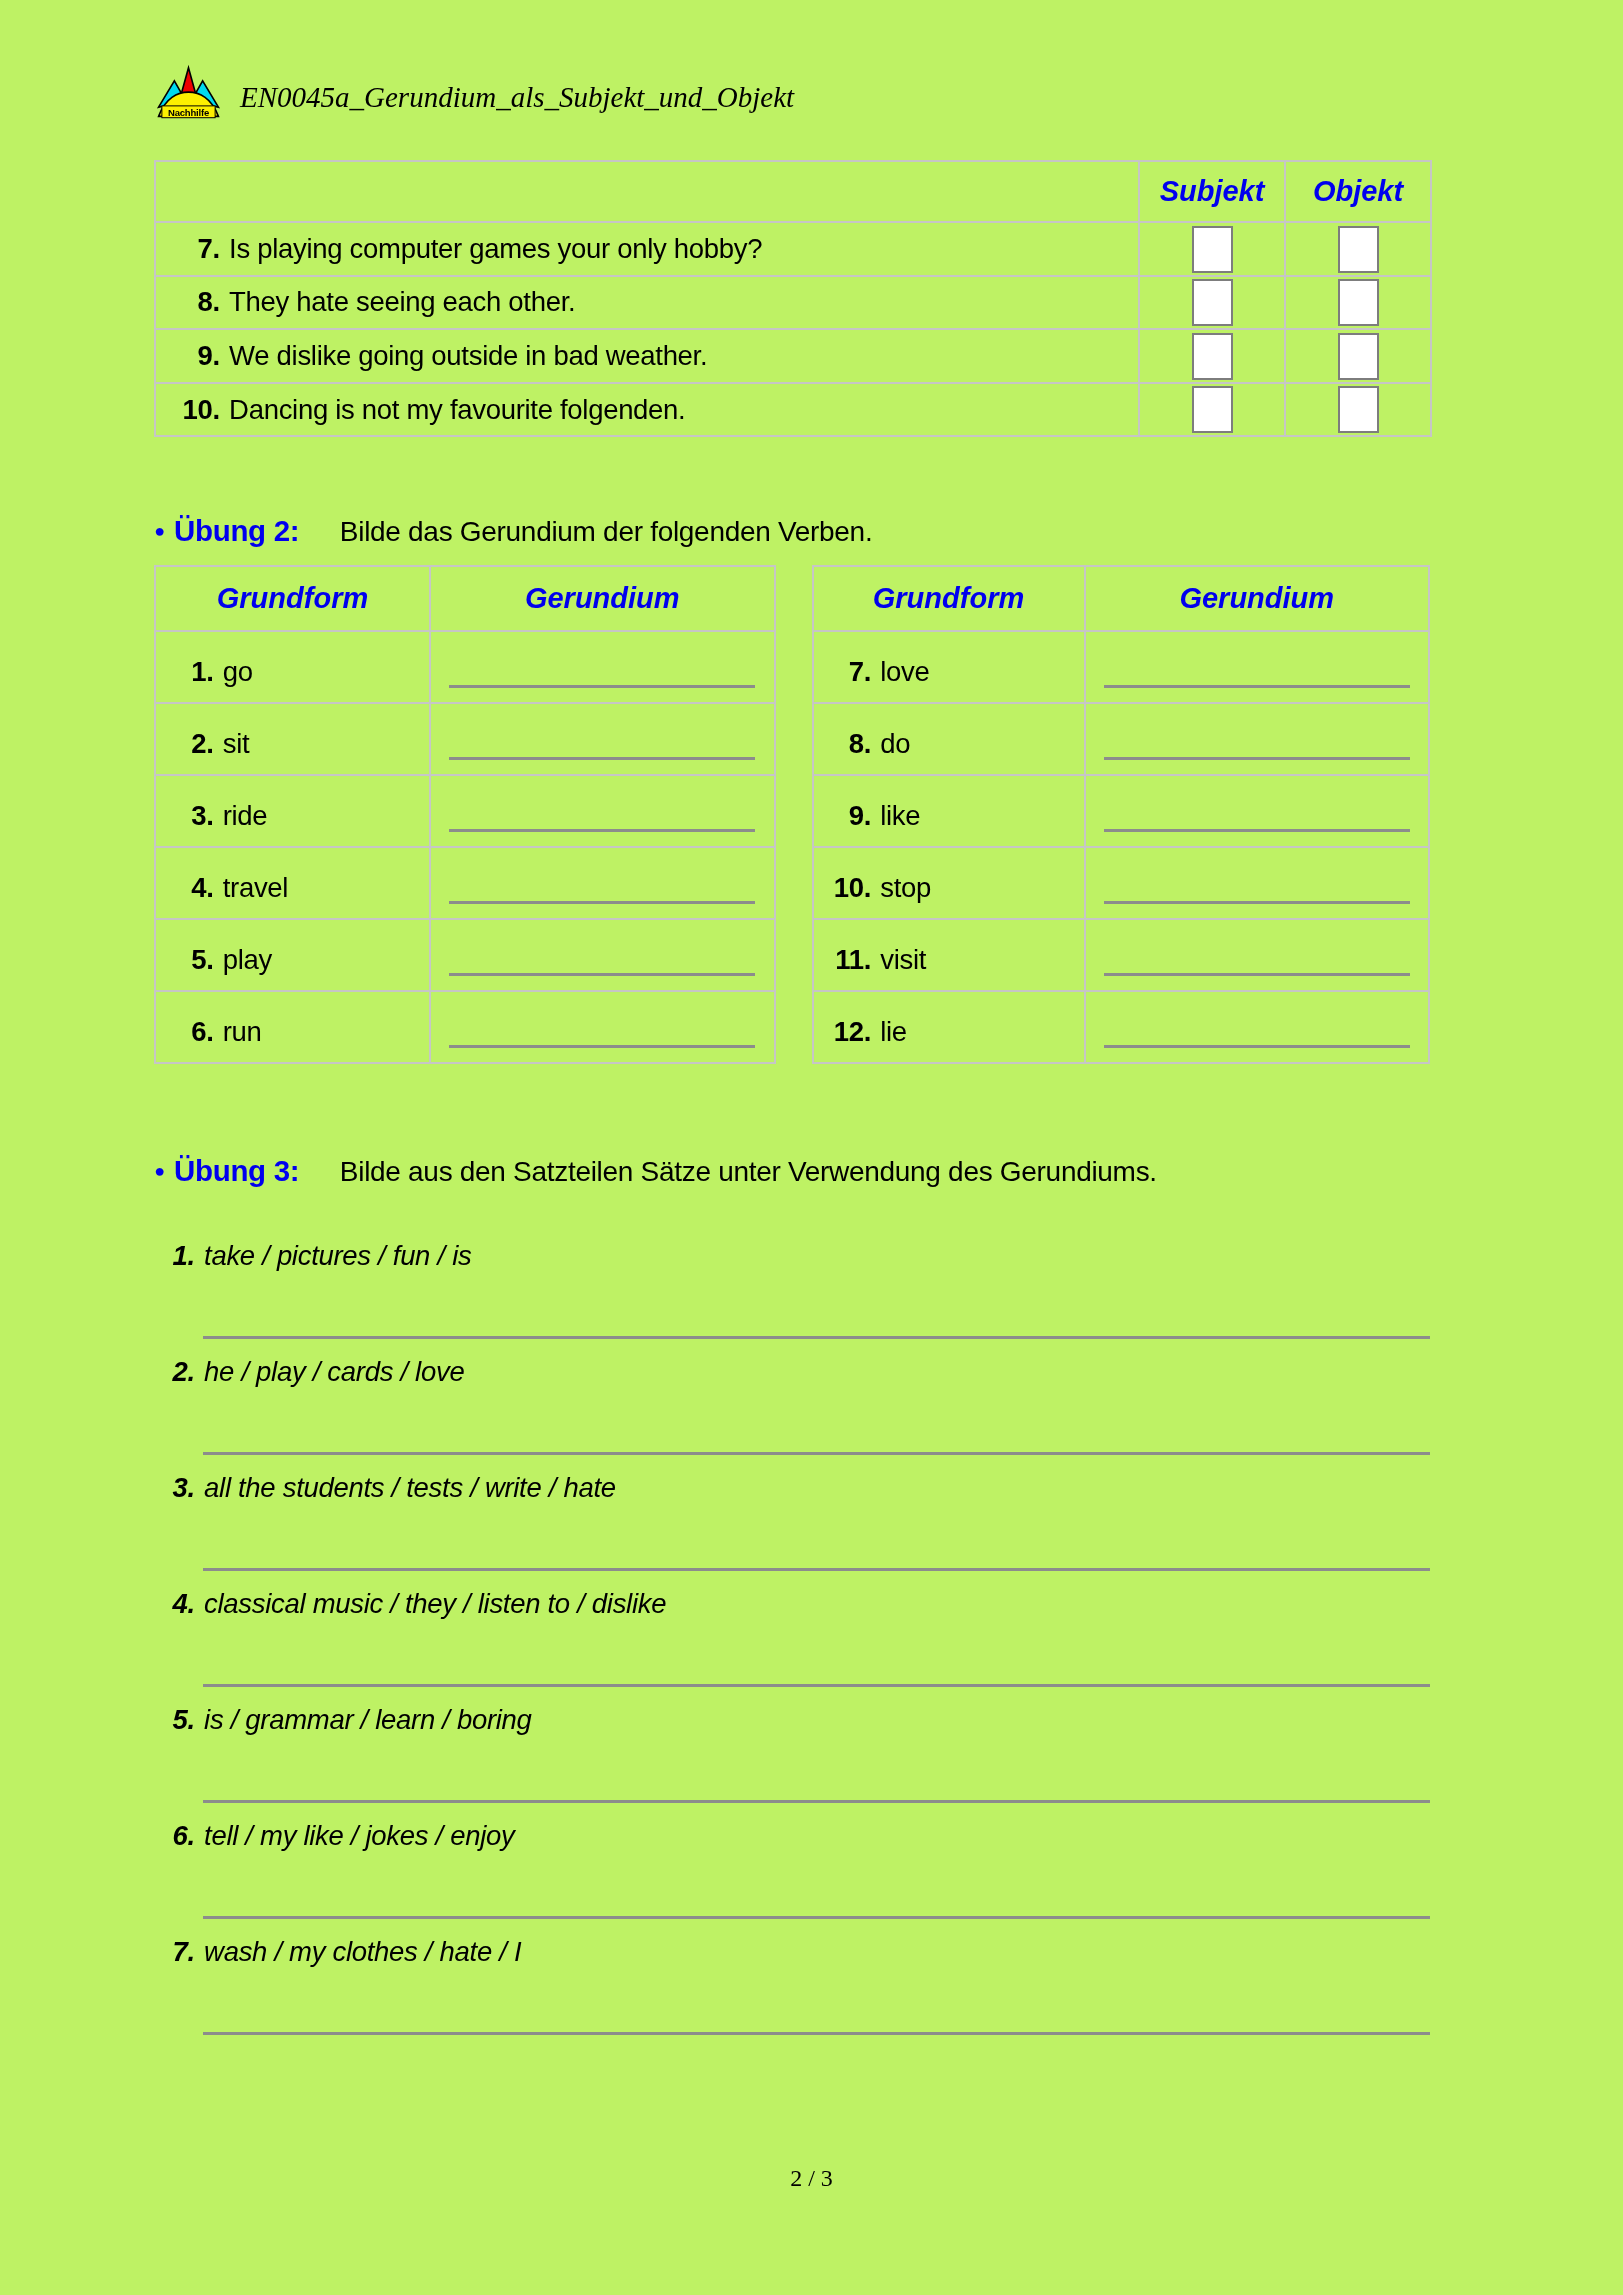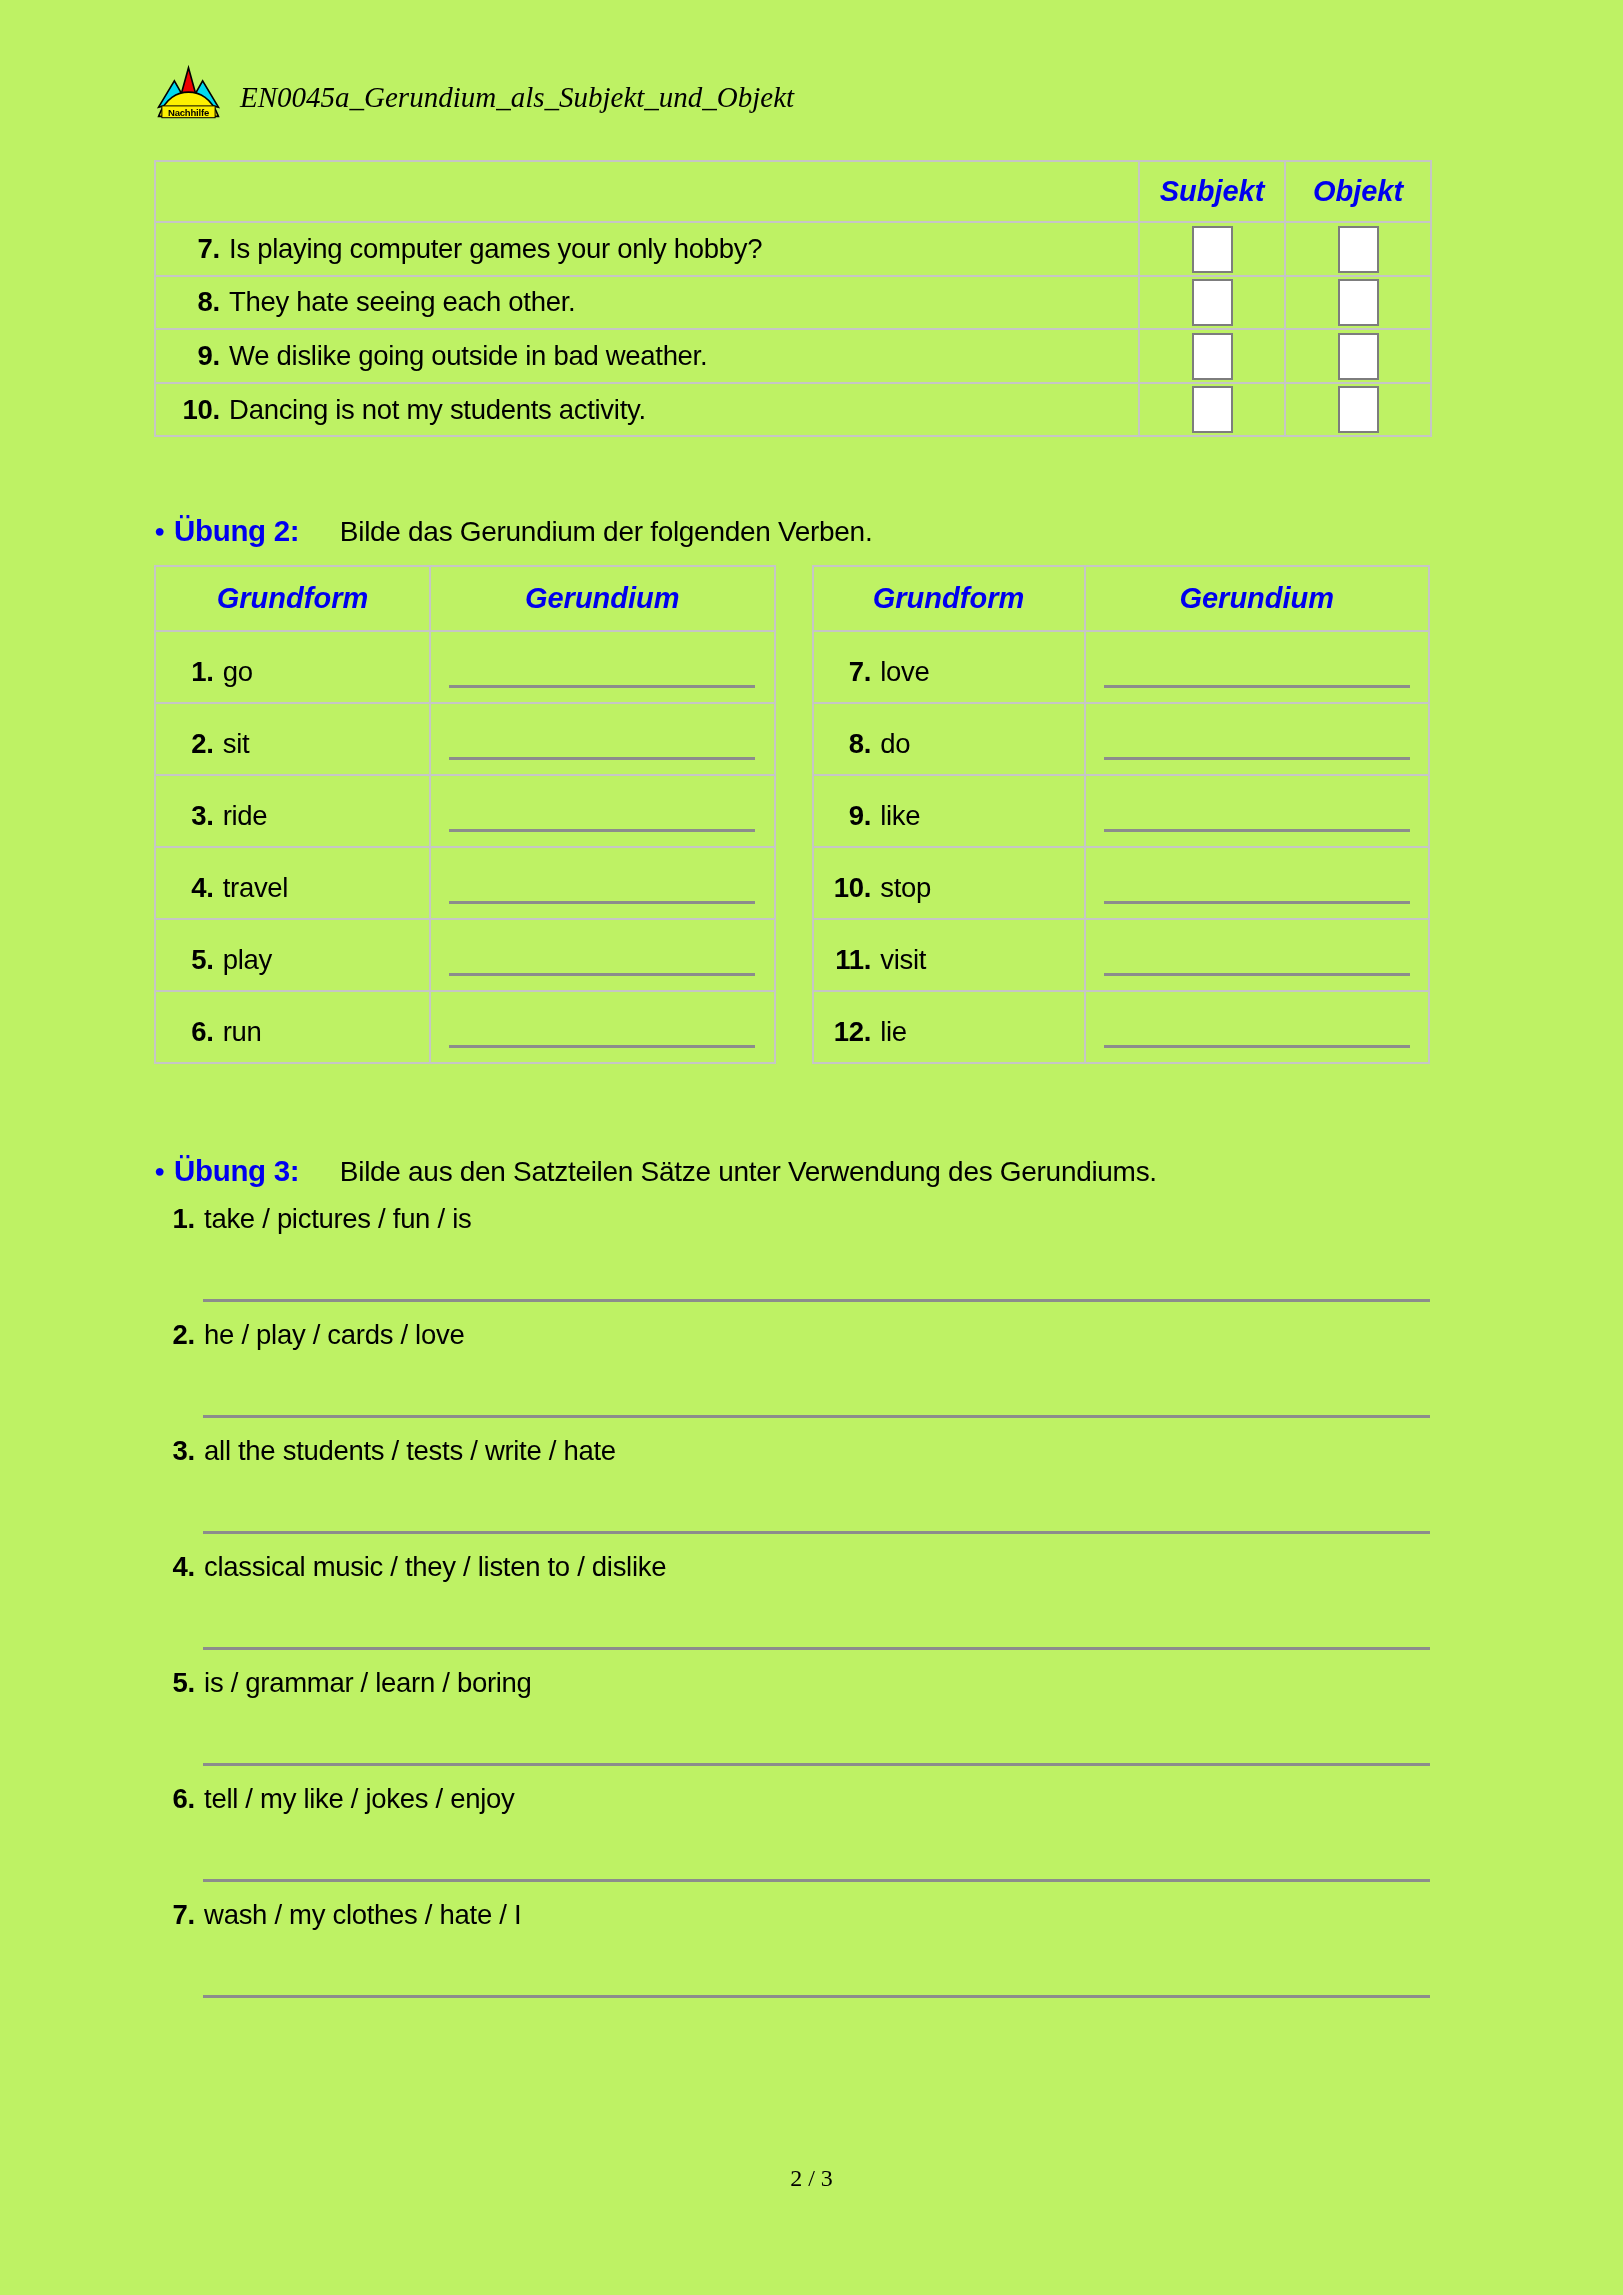--- a/index.html
+++ b/index.html
@@ -74,21 +74,21 @@
   .t2 .c-verb{padding-left:10.5px;padding-top:9.2px;font-size:27.5px;}
   .t2-left .c-verb{width:275px;}
   .t2-right .c-verb{width:272px;}
   .t2 .num{width:47px;margin-right:9.2px;}
   .t2 .c-fill{position:relative;}
   .blank-line{
     position:absolute;left:18.3px;right:18.3px;bottom:14.4px;height:0;
     border-top:3.9px solid var(--line-gray);
   }
   
-  .items{position:absolute;left:154px;top:1203px;width:1276px;}
+  .items{position:absolute;left:154px;top:1240px;width:1276px;font-style:italic;}
   .item-text{font-size:27.5px;line-height:31px;padding-left:7.9px;}
   .item-text .num{width:33px;margin-right:9.2px;}
   .answer-line{
     height:0;border-top:3.9px solid var(--line-gray);
     margin:65px 0 17px 49px;
   }
   
   .footer{
     position:absolute;left:0;top:2165px;width:1623px;text-align:center;
     font-family:"Liberation Serif","DejaVu Serif",serif;
@@ -128,21 +128,21 @@
       <td class="c-sentence"><span class="num">8.</span><span class="sentence-text">They hate seeing each other.</span></td>
       <td class="c-box"><span class="checkbox"></span></td>
       <td class="c-box"><span class="checkbox"></span></td>
     </tr>
     <tr class="body">
       <td class="c-sentence"><span class="num">9.</span><span class="sentence-text">We dislike going outside in bad weather.</span></td>
       <td class="c-box"><span class="checkbox"></span></td>
       <td class="c-box"><span class="checkbox"></span></td>
     </tr>
     <tr class="body">
-      <td class="c-sentence"><span class="num">10.</span><span class="sentence-text">Dancing is not my students activity.</span></td>
+      <td class="c-sentence"><span class="num">10.</span><span class="sentence-text">Dancing is not my favourite folgenden.</span></td>
       <td class="c-box"><span class="checkbox"></span></td>
       <td class="c-box"><span class="checkbox"></span></td>
     </tr>
   </tbody>
     </table>
 
   <div class="heading h-ex2">
     <span class="bullet">●</span><span class="ex-label">Übung 2:</span><span class="ex-instruction">Bilde das Gerundium der folgenden Verben.</span>
   </div>
 

